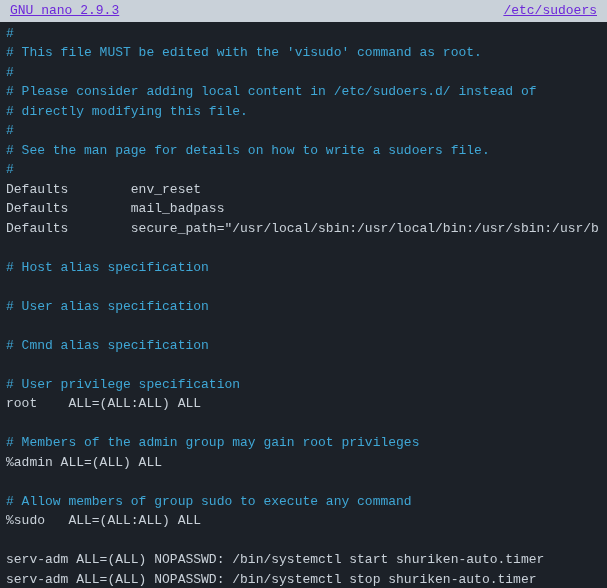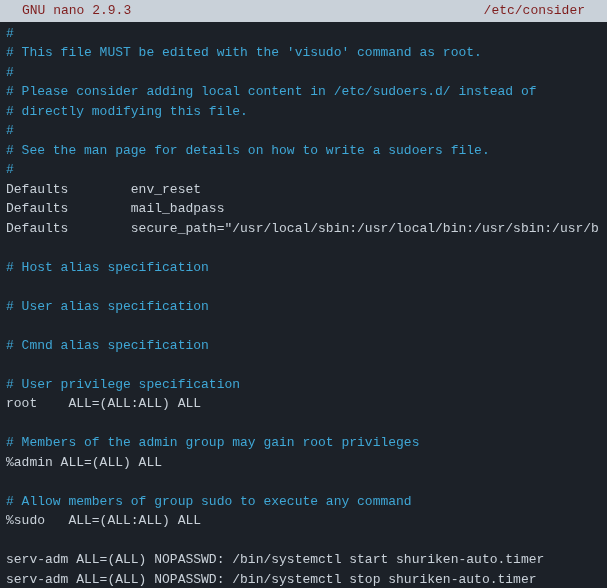--- a/index.html
+++ b/index.html
@@ -13,24 +13,25 @@
       font-family: 'Consolas', 'Monaco', 'Courier New', monospace;
       font-size: 13px;
       line-height: 1.5;
       width: 607px;
       height: 588px;
       overflow: hidden;
       padding: 0;
     }
     .titlebar {
       background: #c9d1d9;
-      color: #7f1d1d;
+      color: #6d28d9;
       display: flex;
-      padding: 1px 22px;
+      padding: 1px 10px;
       font-weight: normal;
+      text-decoration: underline;
     }
     .titlebar .left {
       flex: 0 0 auto;
     }
     .titlebar .spacer {
       flex: 1;
     }
     .titlebar .right {
       flex: 0 0 auto;
       text-align: right;
@@ -48,16 +49,16 @@
     .comment {
       color: #3fa7d6;
     }
   </style>
 </head>
 <body>
 
 <div class="titlebar">
   <span class="left">  GNU nano 2.9.3</span>
   <span class="spacer"></span>
-  <span class="right">/etc/consider      </span>
+  <span class="right">/etc/sudoers      </span>
 </div>
 
 <div class="editor" id="editor"><div class="line"><span class="comment">#</span></div><div class="line"><span class="comment"># This file MUST be edited with the 'visudo' command as root.</span></div><div class="line"><span class="comment">#</span></div><div class="line"><span class="comment"># Please consider adding local content in /etc/sudoers.d/ instead of</span></div><div class="line"><span class="comment"># directly modifying this file.</span></div><div class="line"><span class="comment">#</span></div><div class="line"><span class="comment"># See the man page for details on how to write a sudoers file.</span></div><div class="line"><span class="comment">#</span></div><div class="line">Defaults        env_reset</div><div class="line">Defaults        mail_badpass</div><div class="line">Defaults        secure_path="/usr/local/sbin:/usr/local/bin:/usr/sbin:/usr/b</div><div class="line">&nbsp;</div><div class="line"><span class="comment"># Host alias specification</span></div><div class="line">&nbsp;</div><div class="line"><span class="comment"># User alias specification</span></div><div class="line">&nbsp;</div><div class="line"><span class="comment"># Cmnd alias specification</span></div><div class="line">&nbsp;</div><div class="line"><span class="comment"># User privilege specification</span></div><div class="line">root    ALL=(ALL:ALL) ALL</div><div class="line">&nbsp;</div><div class="line"><span class="comment"># Members of the admin group may gain root privileges</span></div><div class="line">%admin ALL=(ALL) ALL</div><div class="line">&nbsp;</div><div class="line"><span class="comment"># Allow members of group sudo to execute any command</span></div><div class="line">%sudo   ALL=(ALL:ALL) ALL</div><div class="line">&nbsp;</div><div class="line">serv-adm ALL=(ALL) NOPASSWD: /bin/systemctl start shuriken-auto.timer</div><div class="line">serv-adm ALL=(ALL) NOPASSWD: /bin/systemctl stop shuriken-auto.timer</div></div>
 
 </body></html>

